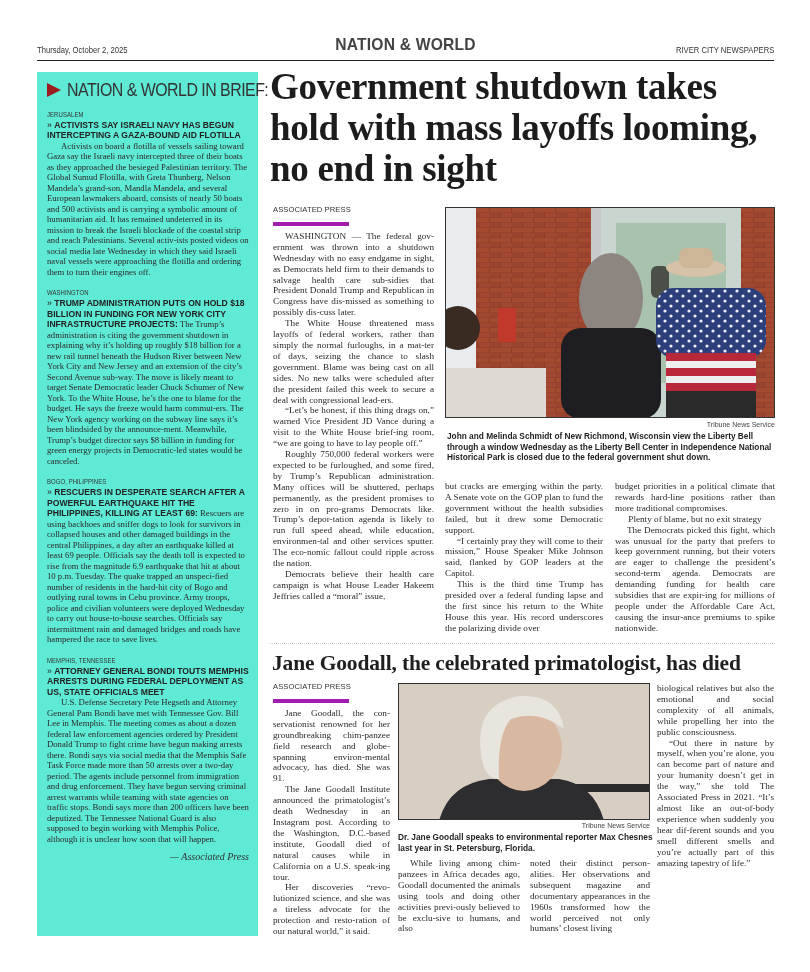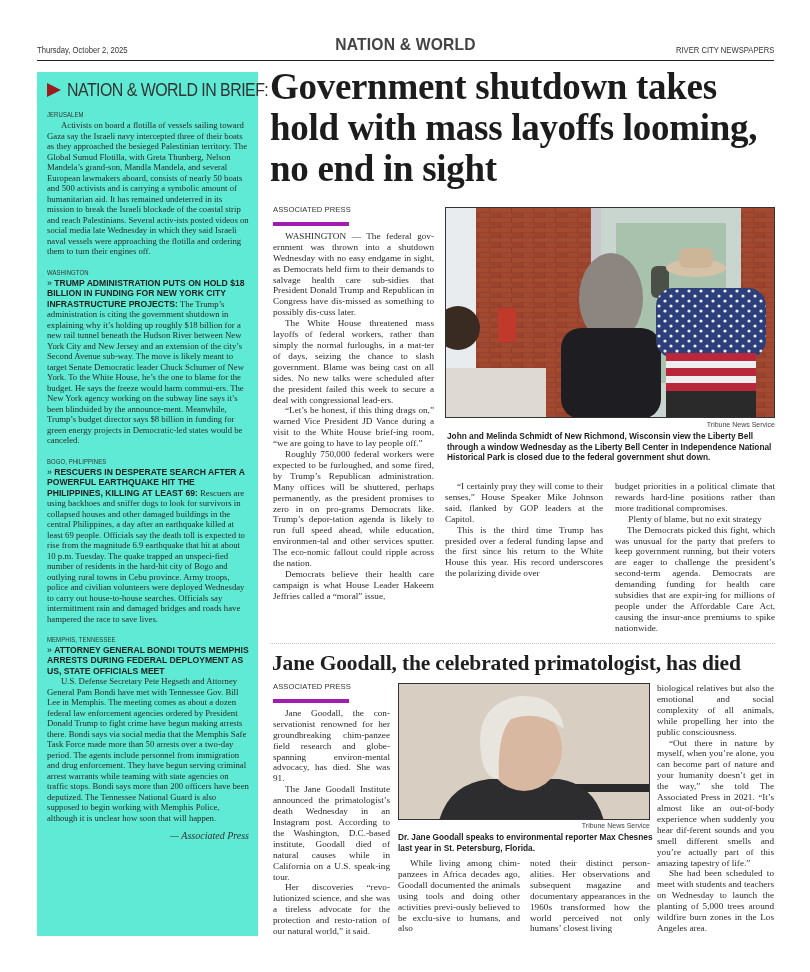--- a/index.html
+++ b/index.html
@@ -53,20 +53,21 @@
 </div>
 
 <div class="brief">
   <div class="brief-title">
     <span class="brief-arrow"></span>
     <span class="brief-title-text">NATION &amp; WORLD  IN BRIEF:</span>
   </div>
 
   <div class="brief-item">
     <div class="dateline">JERUSALEM</div>
+    <div class="brief-head"><span class="chev">» </span><span>ACTIVISTS SAY ISRAELI NAVY HAS BEGUN INTERCEPTING A GAZA-BOUND AID FLOTILLA</span></div>
     <div class="brief-body indent">Activists on board a flotilla of vessels sailing toward Gaza say the Israeli navy intercepted three of their boats as they approached the besieged Palestinian territory. The Global Sumud Flotilla, with Greta Thunberg, Nelson Mandela’s grand-son, Mandla Mandela, and several European lawmakers aboard, consists of nearly 50 boats and 500 activists and is carrying a symbolic amount of humanitarian aid. It has remained undeterred in its mission to break the Israeli blockade of the coastal strip and reach Palestinians. Several activ-ists posted videos on social media late Wednesday in which they said Israeli naval vessels were approaching the flotilla and ordering them to turn their engines off.</div>
   </div>
 
   <div class="brief-item">
     <div class="dateline">WASHINGTON</div>
     <div class="brief-inline"><span class="brief-head"><span class="chev">» </span><span>TRUMP ADMINISTRATION PUTS ON HOLD $18 BILLION IN FUNDING FOR NEW YORK CITY INFRASTRUCTURE PROJECTS:</span></span> <span>The Trump’s administration is citing the government shutdown in explaining why it’s holding up roughly $18 billion for a new rail tunnel beneath the Hudson River between New York City and New Jersey and an extension of the city’s Second Avenue sub-way. The move is likely meant to target Senate Democratic leader Chuck Schumer of New York. To the White House, he’s the one to blame for the budget. He says the freeze would harm commut-ers. The New York agency working on the subway line says it’s been blindsided by the announce-ment. Meanwhile, Trump’s budget director says $8 billion in funding for green energy projects in Democratic-led states would be canceled.</span></div>
   </div>
 
   <div class="brief-item">
     <div class="dateline">BOGO, PHILIPPINES</div>
@@ -131,21 +132,22 @@
     <rect x="220" y="175" width="90" height="8" fill="#b8283a"></rect>
     <rect x="220" y="183" width="90" height="28" fill="#2a2a2a"></rect>
     <ellipse cx="250" cy="60" rx="30" ry="9" fill="#d6c2a6"></ellipse>
     <rect x="233" y="40" width="34" height="20" rx="8" fill="#cdb597"></rect>
   </svg>
 </div>
 <div class="photo-credit" style="left:640px; top:421px; width:135px;">Tribune News Service</div>
 <div class="caption" style="left:447px; top:431px; width:330px;">John and Melinda Schmidt of New Richmond, Wisconsin view the Liberty Bell through a window Wednesday as the Liberty Bell Center in Independence National Historical Park is closed due to the federal government shut down.</div>
 
 <div class="col" style="left:445px; top:481px; width:158px;">
-  <p>“I certainly pray they will come to their senses,” House Speaker Mike Johnson said, flanked by GOP leaders at the Capitol.</p>
+  <p class="noindent">but cracks are emerging within the party. A Senate vote on the GOP plan to fund the government without the health subsidies failed, but it drew some Democratic support.</p>
+  <p>“I certainly pray they will come to their mission,” House Speaker Mike Johnson said, flanked by GOP leaders at the Capitol.</p>
   <p>This is the third time Trump has presided over a federal funding lapse and the first since his return to the White House this year. His record underscores the polarizing divide over</p>
 </div>
 
 <div class="col" style="left:615px; top:481px; width:160px;">
   <p class="noindent">budget priorities in a political climate that rewards hard-line positions rather than more traditional compromises.</p>
   <p class="subhead">Plenty of blame, but no exit strategy</p>
   <p>The Democrats picked this fight, which was unusual for the party that prefers to keep government running, but their voters are eager to challenge the president’s second-term agenda. Democrats are demanding funding for health care subsidies that are expir-ing for millions of people under the Affordable Care Act, causing the insur-ance premiums to spike nationwide.</p>
 </div>
 
 <div class="divider"></div>
@@ -175,14 +177,13 @@
   <p>While living among chim-panzees in Africa decades ago, Goodall documented the animals using tools and doing other activities previ-ously believed to be exclu-sive to humans, and also</p>
 </div>
 
 <div class="col" style="left:530px; top:858px; width:120px;">
   <p class="noindent">noted their distinct person-alities. Her observations and subsequent magazine and documentary appearances in the 1960s transformed how the world perceived not only humans’ closest living</p>
 </div>
 
 <div class="col" style="left:657px; top:683px; width:117px;">
   <p class="noindent">biological relatives but also the emotional and social complexity of all animals, while propelling her into the public consciousness.</p>
   <p>“Out there in nature by myself, when you’re alone, you can become part of nature and your humanity doesn’t get in the way,” she told The Associated Press in 2021. “It’s almost like an out-of-body experience when suddenly you hear dif-ferent sounds and you smell different smells and you’re actually part of this amazing tapestry of life.”</p>
-  <p>She had been scheduled to meet with students and teachers on Wednesday to launch the planting of 5,000 trees around wildfire burn zones in the Los Angeles area.</p>
 </div>
 
 </body></html>

